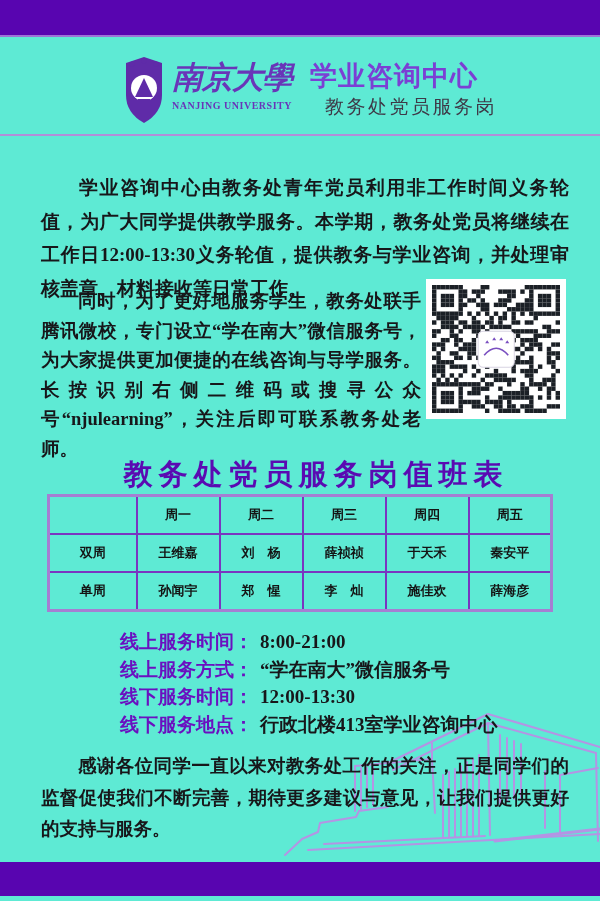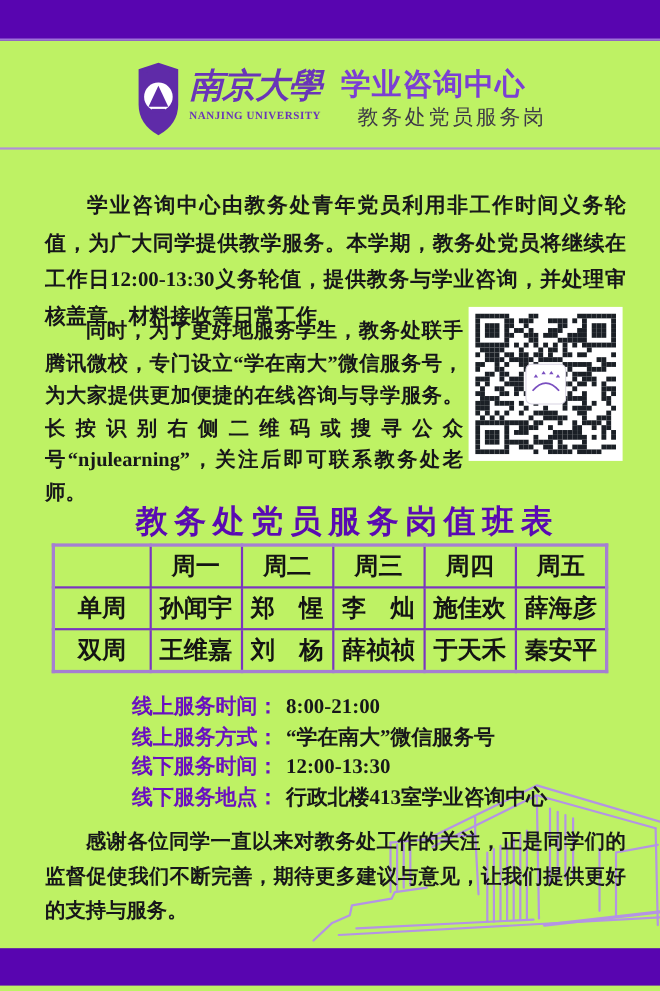--- a/index.html
+++ b/index.html
@@ -1,17 +1,17 @@
 <!DOCTYPE html>
 <html><head>
 <meta charset="utf-8">
 <style>
   html,body{margin:0;padding:0;}
   .page{
-    position:relative;width:600px;height:901px;background:#bef264;
+    position:relative;width:600px;height:901px;background:#5eead4;
     overflow:hidden;font-family:"Liberation Serif","DejaVu Serif",serif;
   }
   .topbar{position:absolute;left:0;top:0;width:600px;height:35px;background:#5805b0;border-bottom:2px solid #9d74d6;}
   .bottombar{position:absolute;left:0;top:862px;width:600px;height:34px;background:#5805b0;}
 
   
   .header{position:absolute;left:0;top:37px;width:600px;height:97px;}
   .shield{position:absolute;left:124px;top:18px;}
   .logo-cn{
     position:absolute;left:168px;top:20px;width:128px;text-align:center;
@@ -52,21 +52,21 @@
     position:absolute;left:0;top:439px;width:600px;text-align:center;
     font-family:"Liberation Sans","DejaVu Sans",sans-serif;
     font-size:29px;font-weight:bold;color:#5a0ab2;letter-spacing:6px;white-space:nowrap;margin:16px;
   }
 
   
   .sched-table{
     position:absolute;left:47px;top:494px;width:506px;
     border-collapse:collapse;table-layout:fixed;
     font-family:"Liberation Sans","DejaVu Sans",sans-serif;
-    font-size:22px;font-weight:bold;color:#141414;
+    font-size:13px;font-weight:bold;color:#141414;
   }
   .sched-table th,.sched-table td{
     border:2px solid #7a35c0;text-align:center;vertical-align:middle;
     height:36px;padding:0;font-weight:bold;white-space:pre;
   }
   .sched-table{border:3px solid #a57fd2;outline:none;}
   .sched-table col.c0{width:88px;}
 
   
   .info{position:absolute;left:84px;top:629px;z-index:2;margin-left:36px;}
@@ -541,34 +541,34 @@
         <th></th>
         <th>周一</th>
         <th>周二</th>
         <th>周三</th>
         <th>周四</th>
         <th>周五</th>
       </tr>
     </thead>
     <tbody>
       <tr>
+        <th>双周</th>
+        <td>王维嘉</td>
+        <td>刘　杨</td>
+        <td>薛祯祯</td>
+        <td>于天禾</td>
+        <td>秦安平</td>
+      </tr>
+      <tr>
         <th>单周</th>
         <td>孙闻宇</td>
         <td>郑　惺</td>
         <td>李　灿</td>
         <td>施佳欢</td>
         <td>薛海彦</td>
-      </tr>
-      <tr>
-        <th>双周</th>
-        <td>王维嘉</td>
-        <td>刘　杨</td>
-        <td>薛祯祯</td>
-        <td>于天禾</td>
-        <td>秦安平</td>
       </tr>
     </tbody>
   </table>
 
   <div class="info">
     <div class="info-row">
       <span class="info-label">线上服务时间：</span>
       <span class="info-value">8:00-21:00</span>
     </div>
     <div class="info-row">

